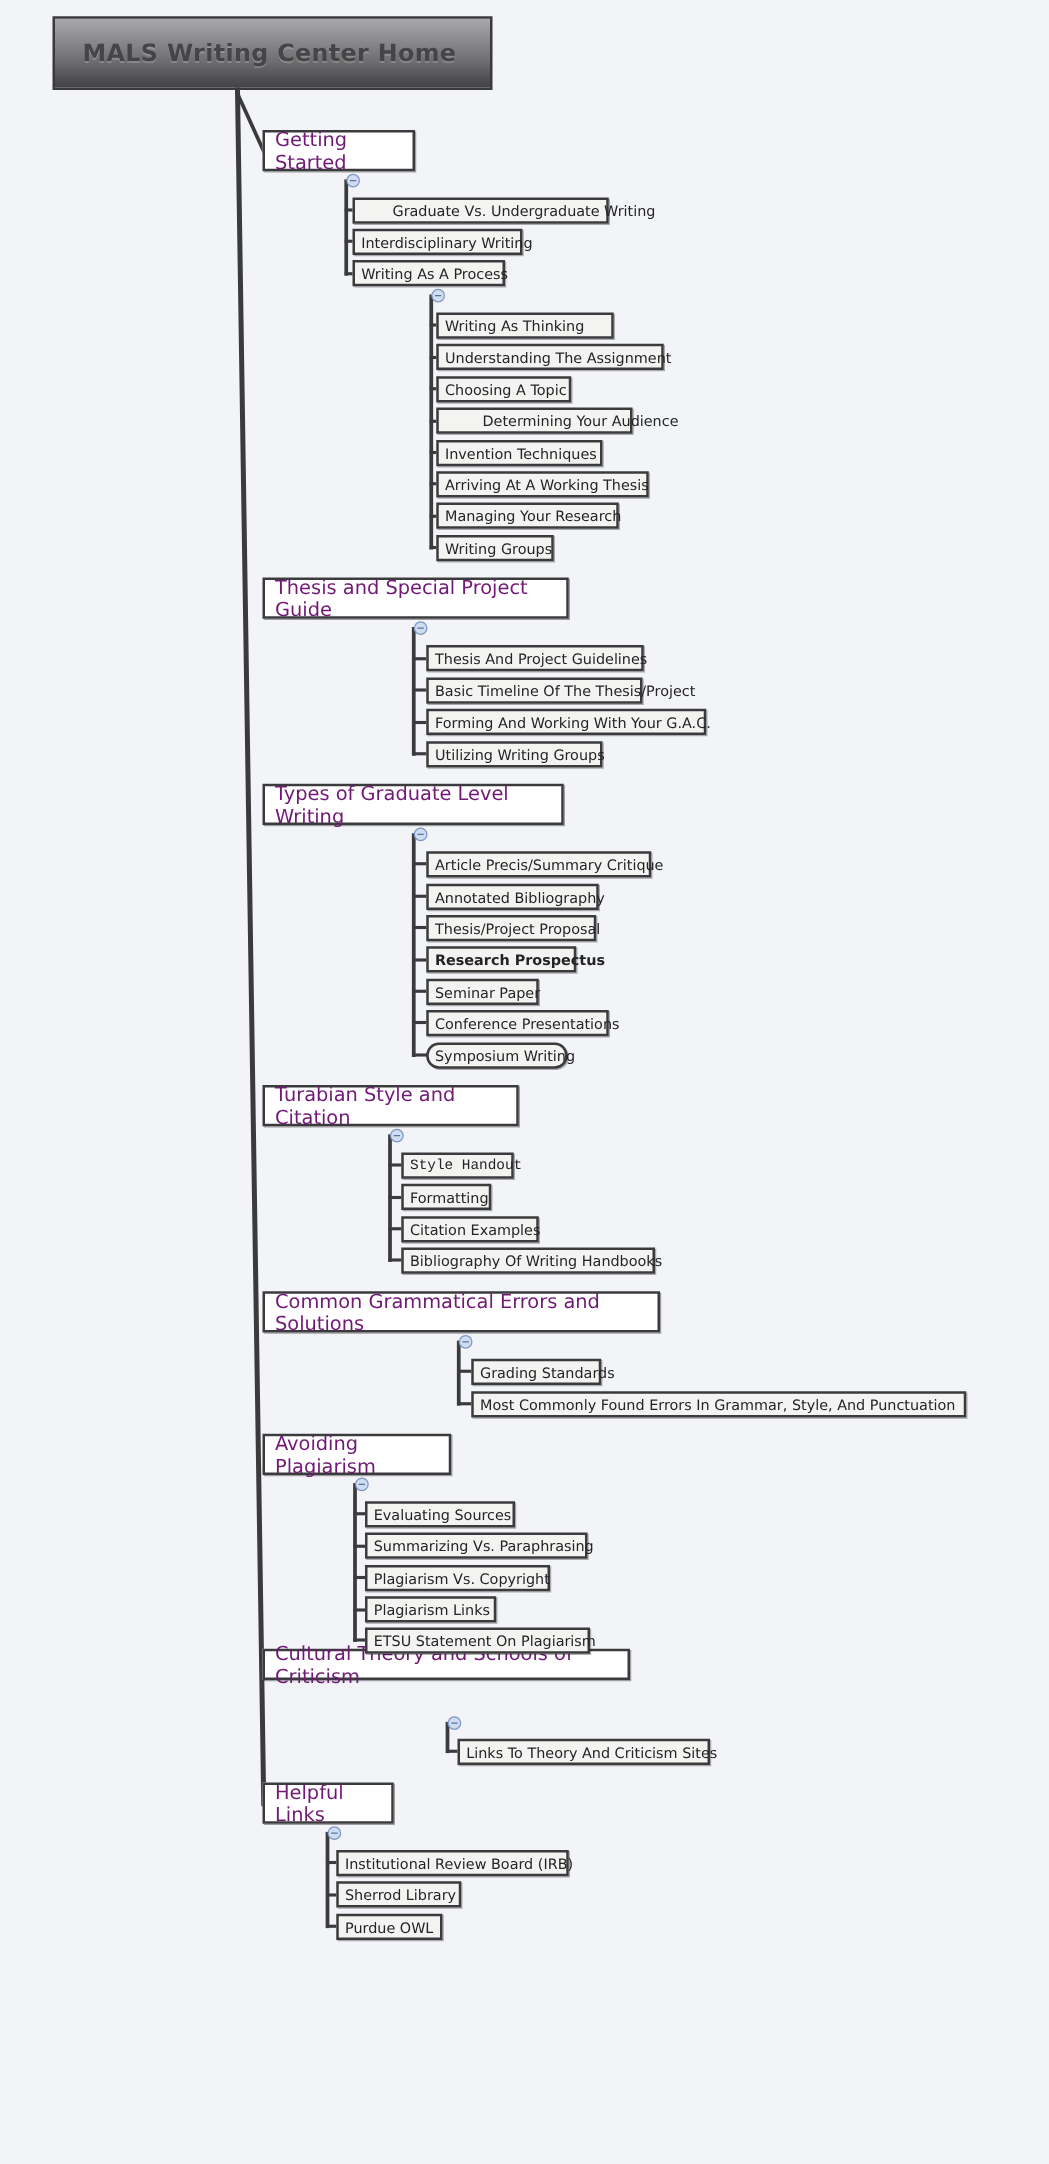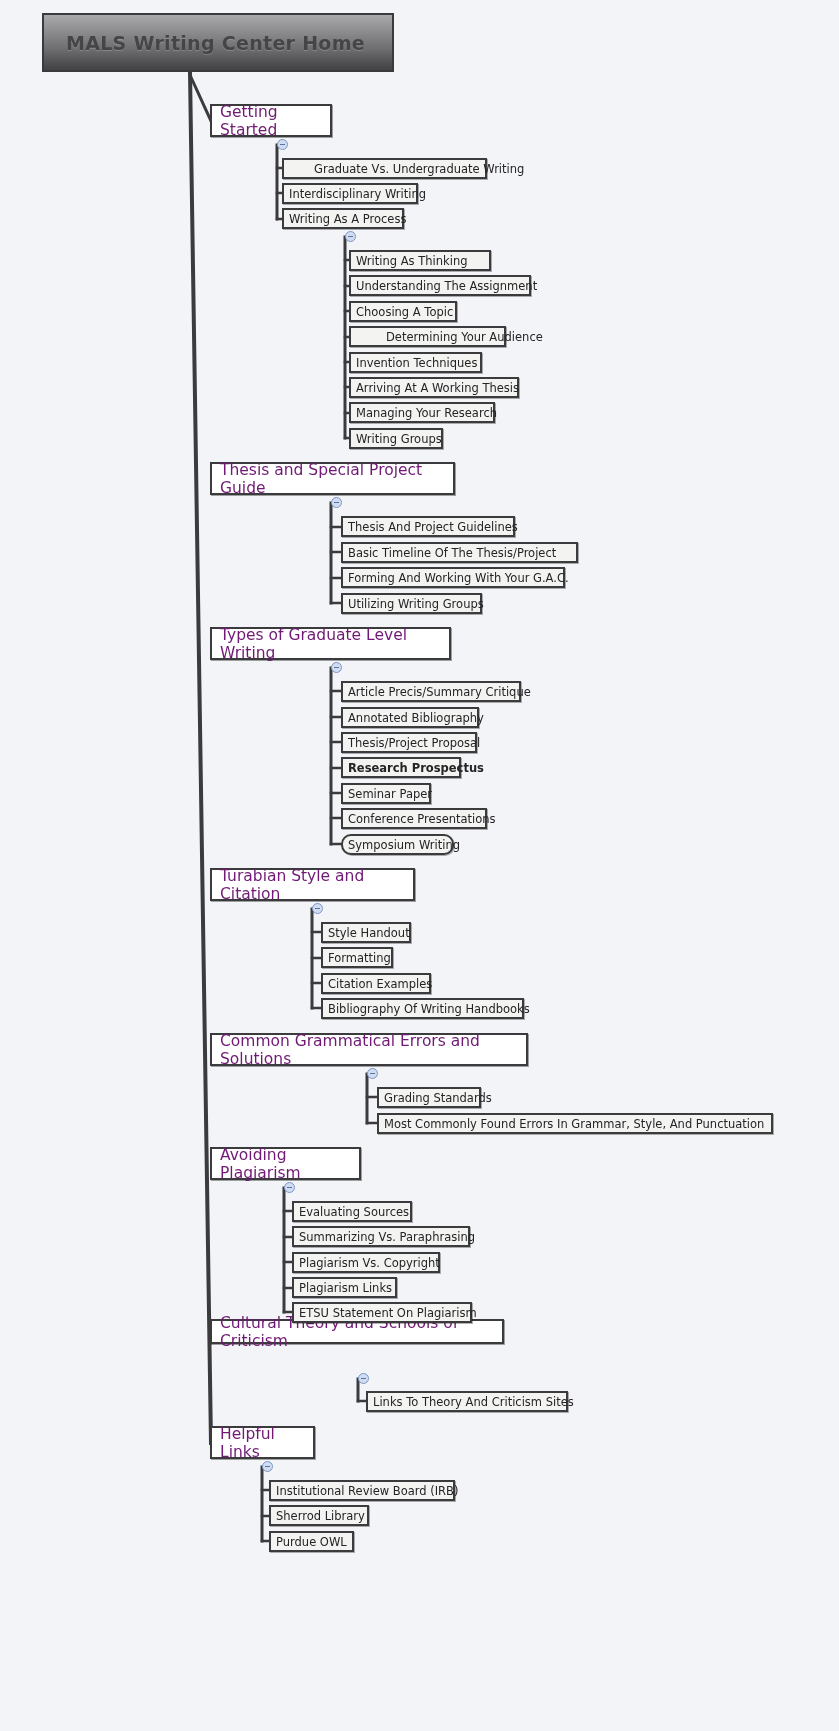--- a/index.html
+++ b/index.html
@@ -203,21 +203,21 @@
       </div>
       <div class="leaf-node" style="left: 349px; top: 402px; width: 146px; height: 21px;">
         <span>Managing Your Research</span>
       </div>
       <div class="leaf-node" style="left: 349px; top: 428px; width: 94px; height: 21px;">
         <span>Writing Groups</span>
       </div>
       <div class="leaf-node" style="left: 341px; top: 516px; width: 174px; height: 21px;">
         <span>Thesis And Project Guidelines</span>
       </div>
-      <div class="leaf-node" style="left: 341px; top: 542px; width: 237px; height: 21px;">
+      <div class="leaf-node" style="left: 341px; top: 542px; width: 173px; height: 21px;">
         <span>Basic Timeline Of The Thesis/Project</span>
       </div>
       <div class="leaf-node" style="left: 341px; top: 567px; width: 224px; height: 21px;">
         <span>Forming And Working With Your G.A.C.</span>
       </div>
       <div class="leaf-node" style="left: 341px; top: 593px; width: 141px; height: 21px;">
         <span>Utilizing Writing Groups</span>
       </div>
       <div class="leaf-node" style="left: 341px; top: 681px; width: 180px; height: 21px;">
         <span>Article Precis/Summary Critique</span>
@@ -233,21 +233,21 @@
       </div>
       <div class="leaf-node" style="left: 341px; top: 783px; width: 90px; height: 21px;">
         <span>Seminar Paper</span>
       </div>
       <div class="leaf-node" style="left: 341px; top: 808px; width: 146px; height: 21px;">
         <span>Conference Presentations</span>
       </div>
       <div class="leaf-node" style="left: 341px; top: 834px; width: 113px; height: 21px; border-radius: 10px;">
         <span>Symposium Writing</span>
       </div>
-      <div class="leaf-node" style="left: 321px; top: 922px; width: 90px; height: 21px;">
+      <div class="leaf-node" style="left: 321px; top: 922px; width: 90px; height: 21px; font-family: Liberation Mono, monospace;">
         <span>Style Handout</span>
       </div>
       <div class="leaf-node" style="left: 321px; top: 947px; width: 72px; height: 21px;">
         <span>Formatting</span>
       </div>
       <div class="leaf-node" style="left: 321px; top: 973px; width: 110px; height: 21px;">
         <span>Citation Examples</span>
       </div>
       <div class="leaf-node" style="left: 321px; top: 998px; width: 203px; height: 21px;">
         <span>Bibliography Of Writing Handbooks</span>

